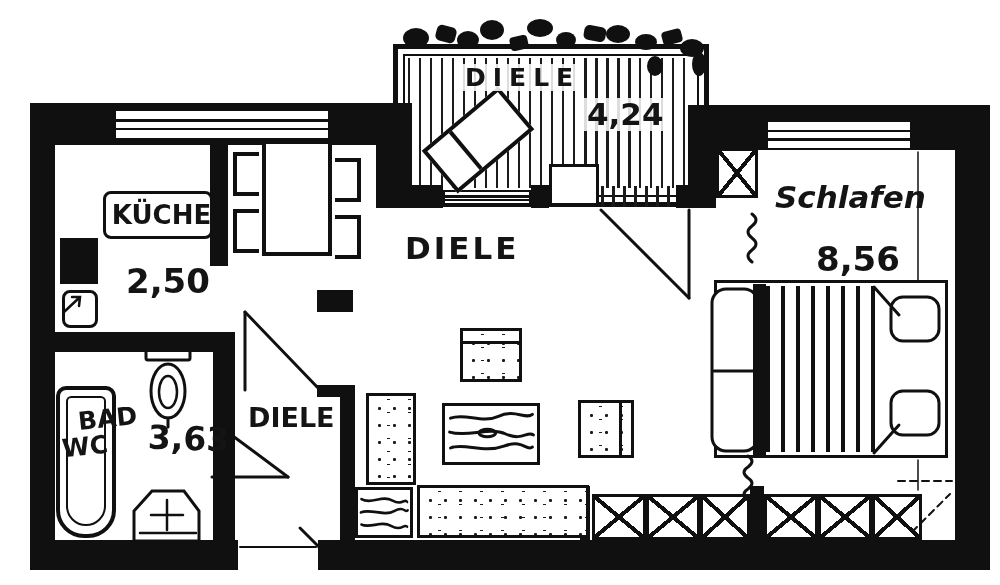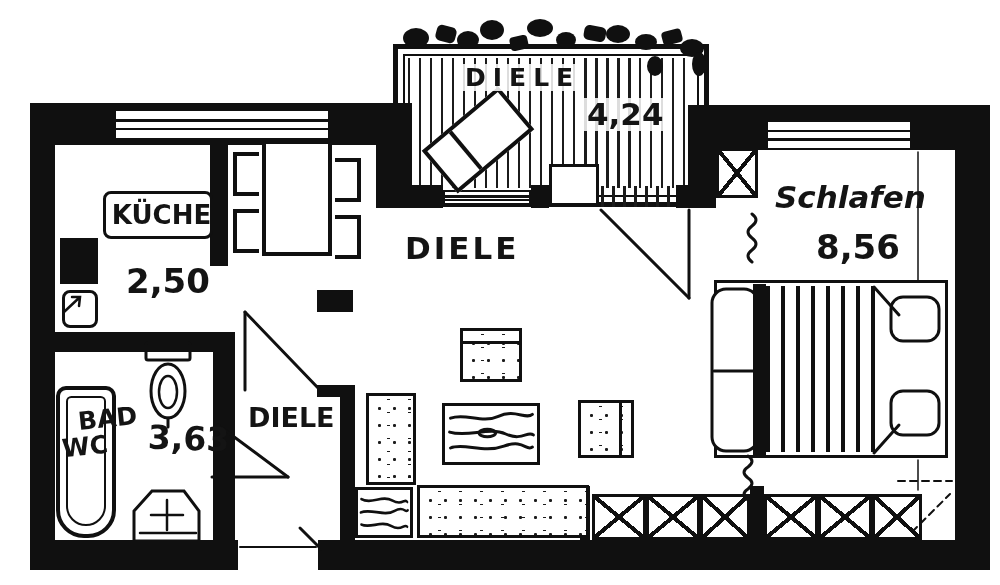--- a/index.html
+++ b/index.html
@@ -188,21 +188,21 @@
   <div class="lbl halo" style="left:584px;top:98px;font-size:31px;">4,24</div>
 
   <div class="abs" style="left:103px;top:191px;width:110px;height:48px;border:3px solid #101010;border-radius:8px;background:#fff;z-index:6;display:flex;align-items:center;justify-content:center;box-sizing:border-box;">
     <span class="lbl" style="position:static;font-size:26px;margin-left:7px;">KÜCHE</span>
   </div>
   <div class="lbl" style="left:126px;top:264px;font-size:34px;">2,50</div>
 
   <div class="lbl" style="left:405px;top:233px;font-size:31px;letter-spacing:3px;">DIELE</div>
 
   <div class="lbl" style="left:775px;top:182px;font-size:31px;font-style:italic;">Schlafen</div>
-  <div class="lbl" style="left:816px;top:230px;font-size:34px;">8,56</div>
+  <div class="lbl" style="left:816px;top:242px;font-size:34px;">8,56</div>
 
   <div class="lbl" style="left:78px;top:406px;font-size:25px;transform:rotate(-6deg);">BAD</div>
   <div class="lbl" style="left:62px;top:434px;font-size:25px;transform:rotate(-6deg);">WC</div>
   <div class="lbl" style="left:148px;top:422px;font-size:33px;transform:rotate(2deg);">3,63</div>
 
   <div class="lbl" style="left:248px;top:404px;font-size:27px;">DIELE</div>
 
 </div>
 
 </body></html>

